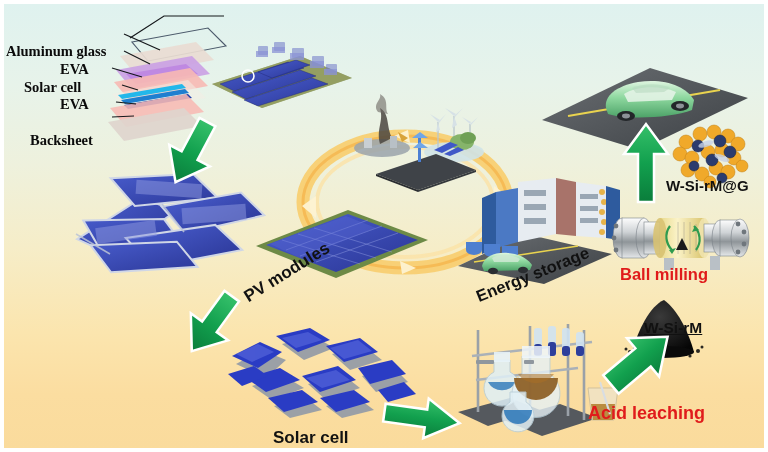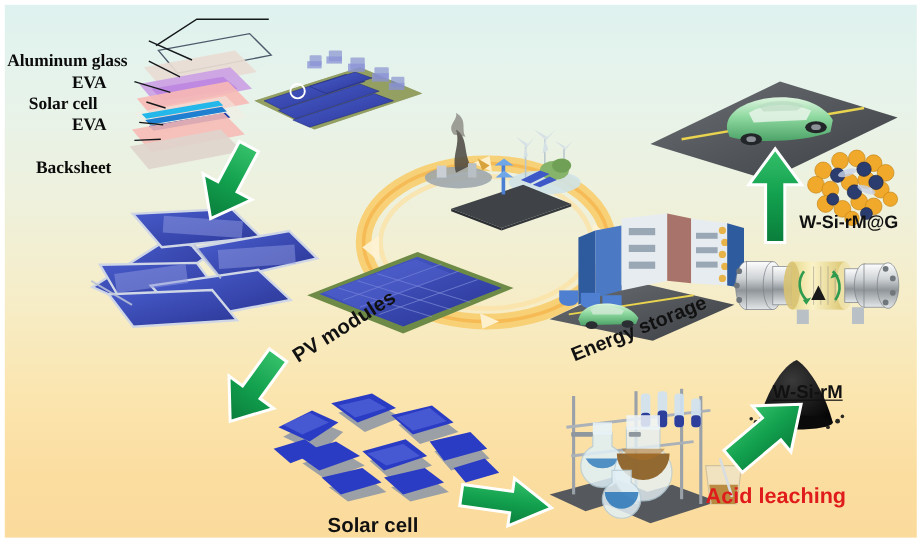--- a/index.html
+++ b/index.html
@@ -362,20 +362,21 @@
           <circle cx="138" cy="32" r="2.4"></circle>
       <circle cx="138" cy="44" r="2.4"></circle>
           <circle cx="132" cy="52" r="2.4"></circle>
       <circle cx="10" cy="26" r="2.4"></circle>
           <circle cx="8" cy="38" r="2.4"></circle>
           <circle cx="10" cy="50" r="2.4"></circle>
     </g>
     <rect x="58" y="58" width="10" height="12" fill="#b9c0c6"></rect>
     <rect x="104" y="56" width="10" height="14" fill="#b9c0c6"></rect>
   </svg>
+  <div class="lbl sans-b red" style="left:616px;top:262px;font-size:16.5px;">Ball milling</div>
 
   <svg class="layer" style="left:616px;top:292px;" width="100" height="70" viewBox="0 0 100 70">
     <path d="M12,56 C18,34 30,10 44,4 C56,12 68,34 74,56 C58,62 28,62 12,56 Z" fill="url(#gCone)"></path>
     <ellipse cx="43" cy="56" rx="31" ry="6" fill="#0a0a0a"></ellipse>
     <g fill="#141414" opacity="0.9">
       <circle cx="10" cy="56" r="2"></circle>
           <circle cx="78" cy="55" r="2"></circle>
           <circle cx="6" cy="53" r="1.5"></circle>
       <circle cx="82" cy="51" r="1.5"></circle>
           <circle cx="16" cy="60" r="1.6"></circle>

